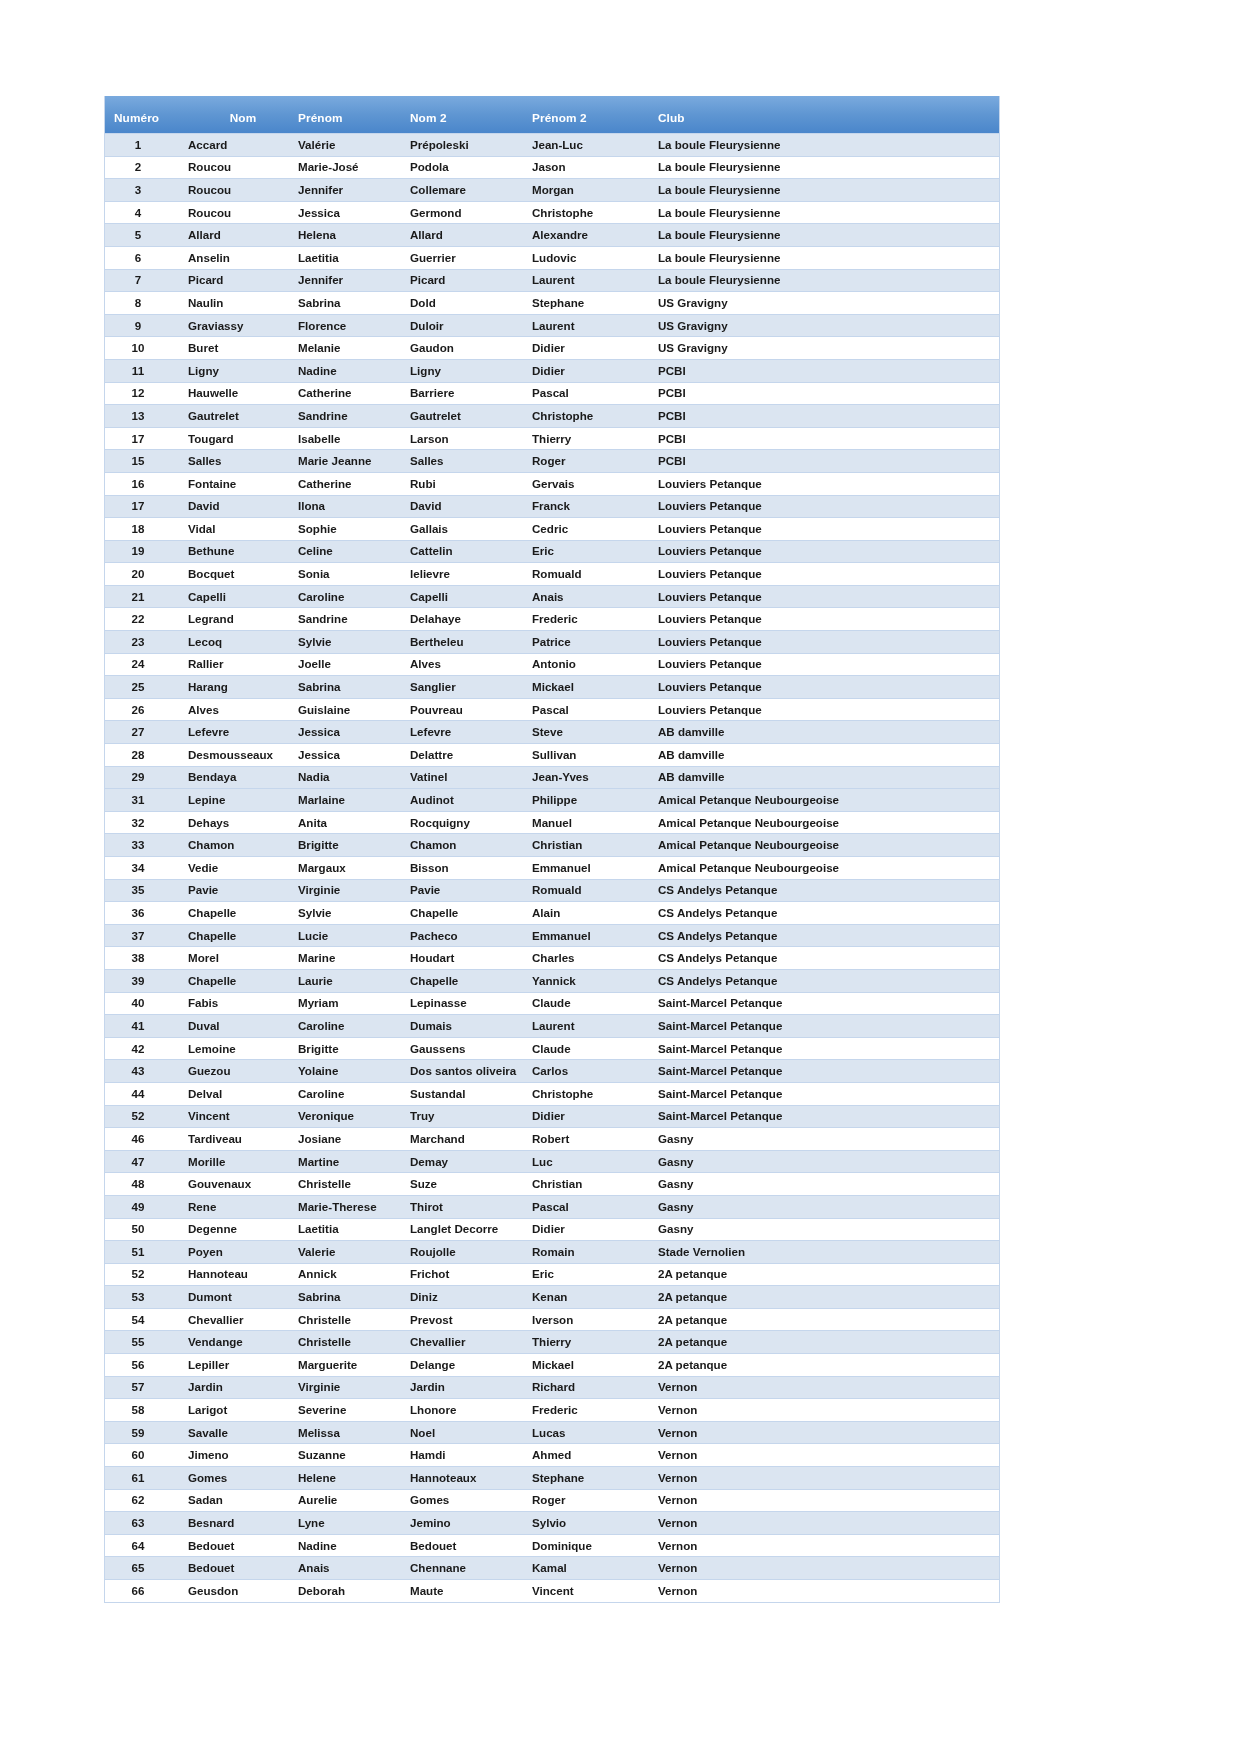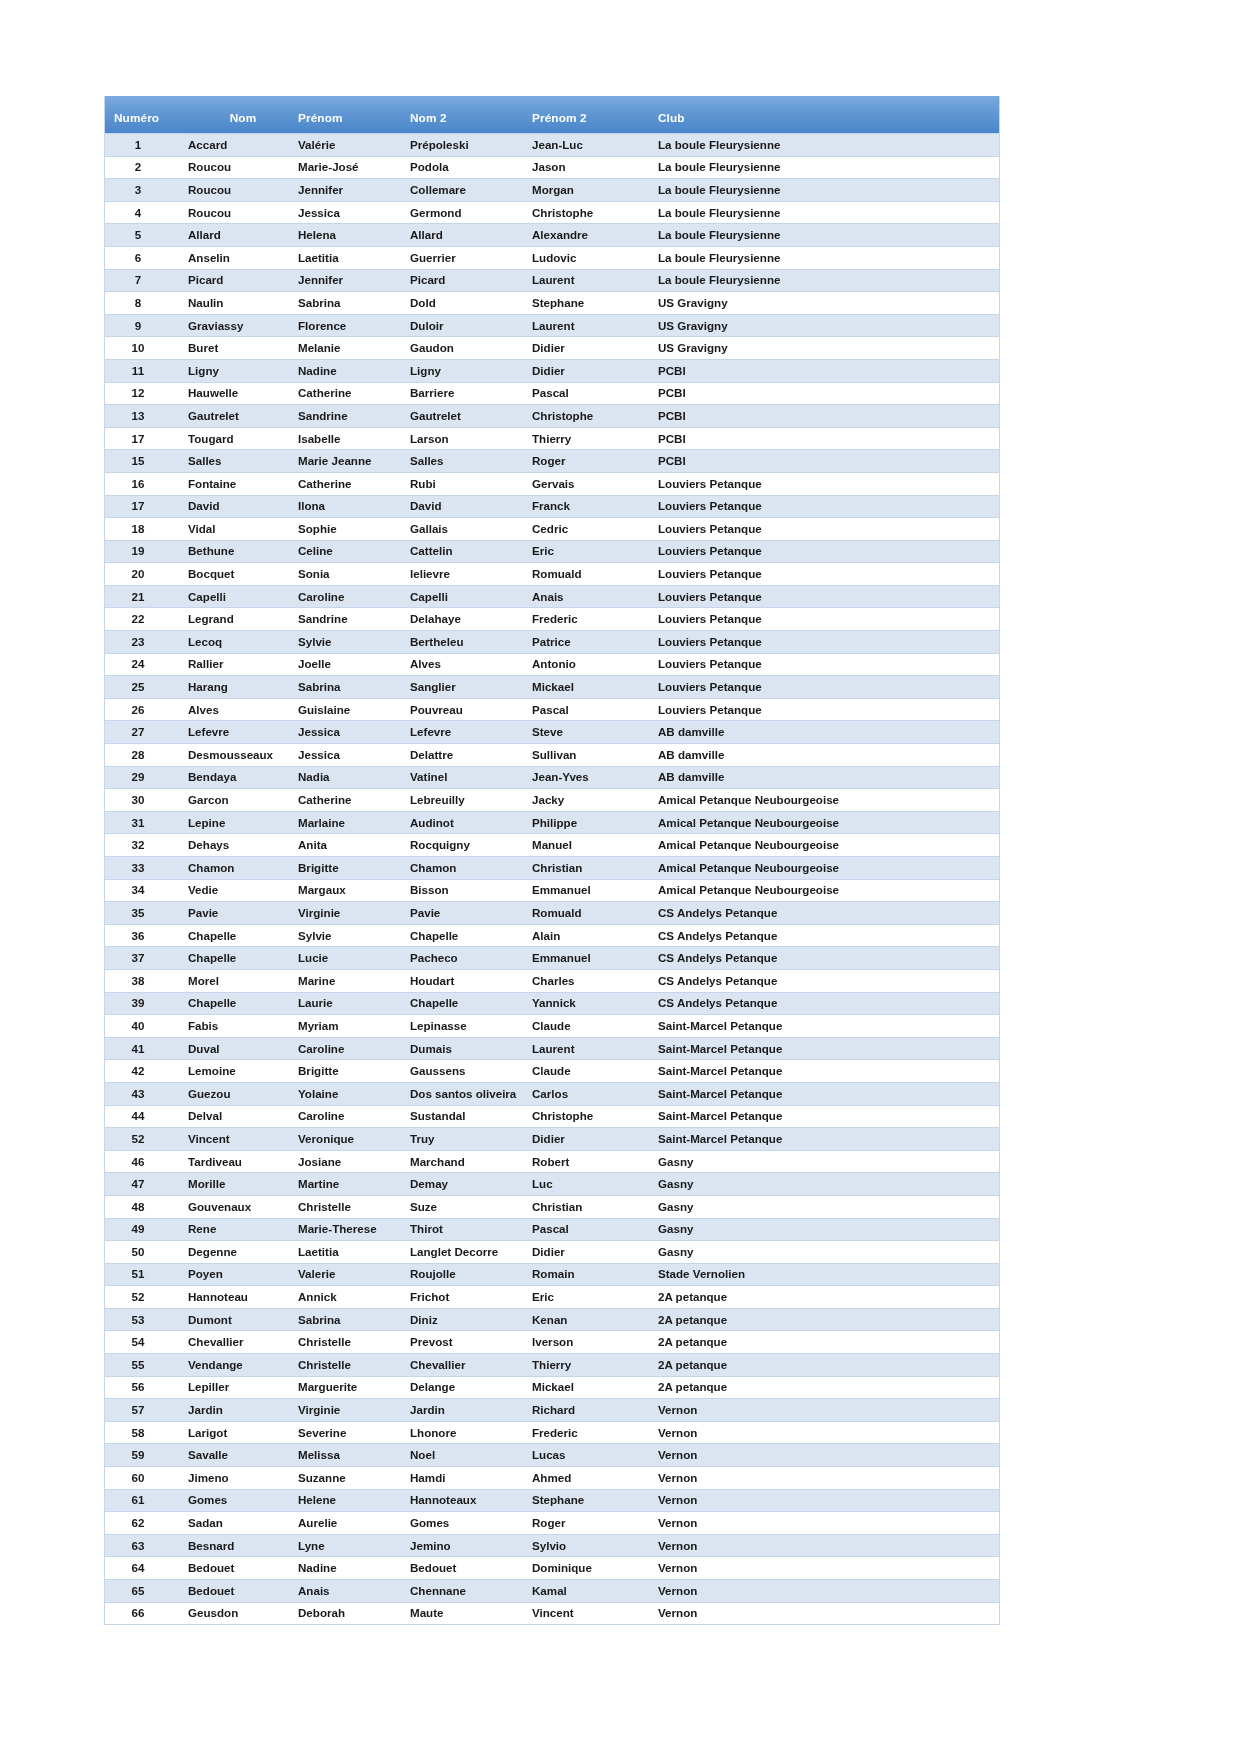--- a/index.html
+++ b/index.html
@@ -336,28 +336,20 @@
             <td class="c-club">AB damville</td>
           </tr>
           <tr class="odd">
             <td class="c-num">29</td>
             <td class="c-nom">Bendaya</td>
             <td class="c-prenom">Nadia</td>
             <td class="c-nom2">Vatinel</td>
             <td class="c-prenom2">Jean-Yves</td>
             <td class="c-club">AB damville</td>
           </tr>
-          <tr class="even">
-            <td class="c-num">30</td>
-            <td class="c-nom">Garcon</td>
-            <td class="c-prenom">Catherine</td>
-            <td class="c-nom2">Lebreuilly</td>
-            <td class="c-prenom2">Jacky</td>
-            <td class="c-club">Amical Petanque Neubourgeoise</td>
-          </tr>
           <tr class="odd">
             <td class="c-num">31</td>
             <td class="c-nom">Lepine</td>
             <td class="c-prenom">Marlaine</td>
             <td class="c-nom2">Audinot</td>
             <td class="c-prenom2">Philippe</td>
             <td class="c-club">Amical Petanque Neubourgeoise</td>
           </tr>
           <tr class="even">
             <td class="c-num">32</td>

